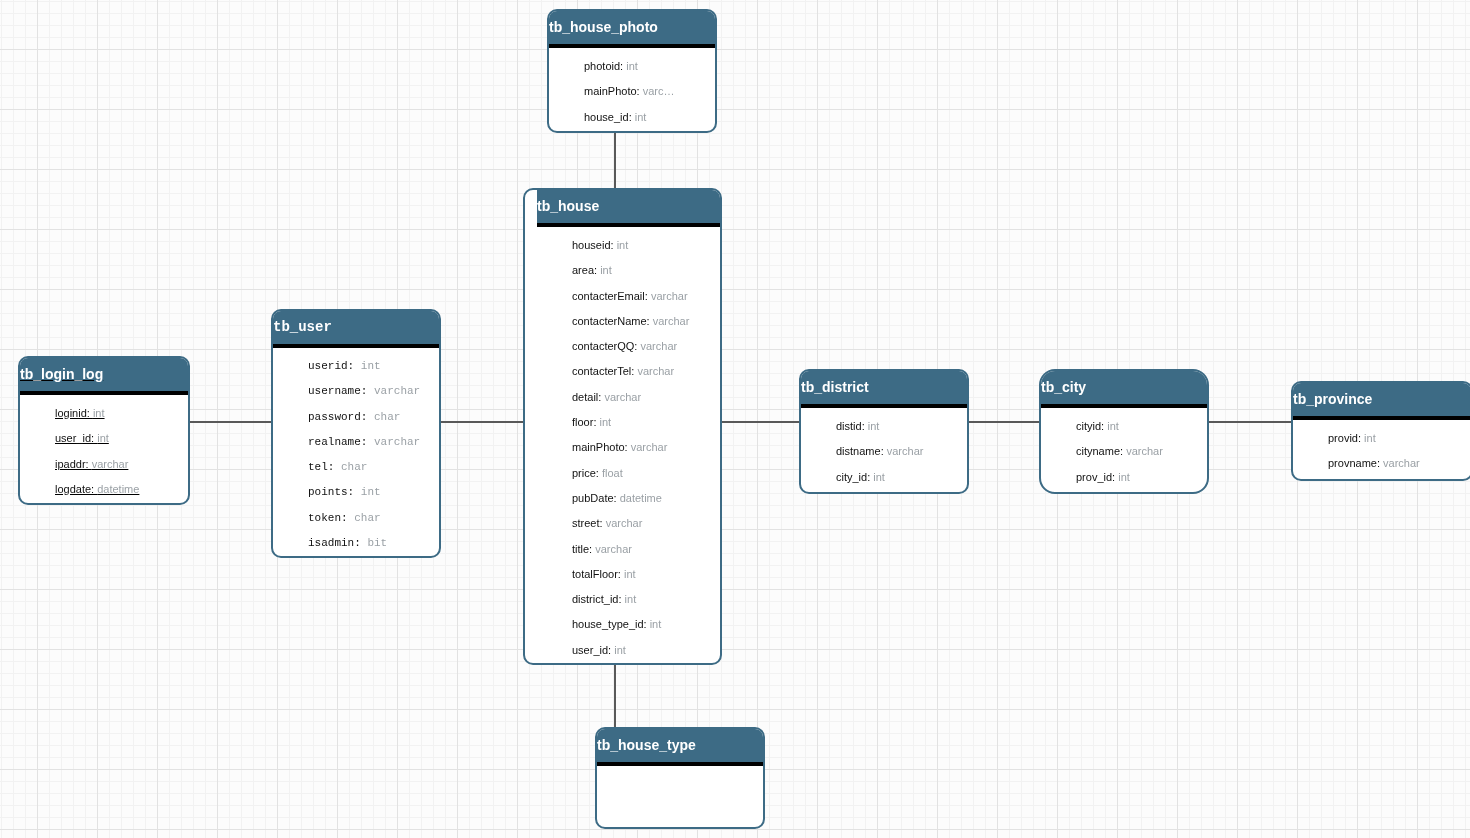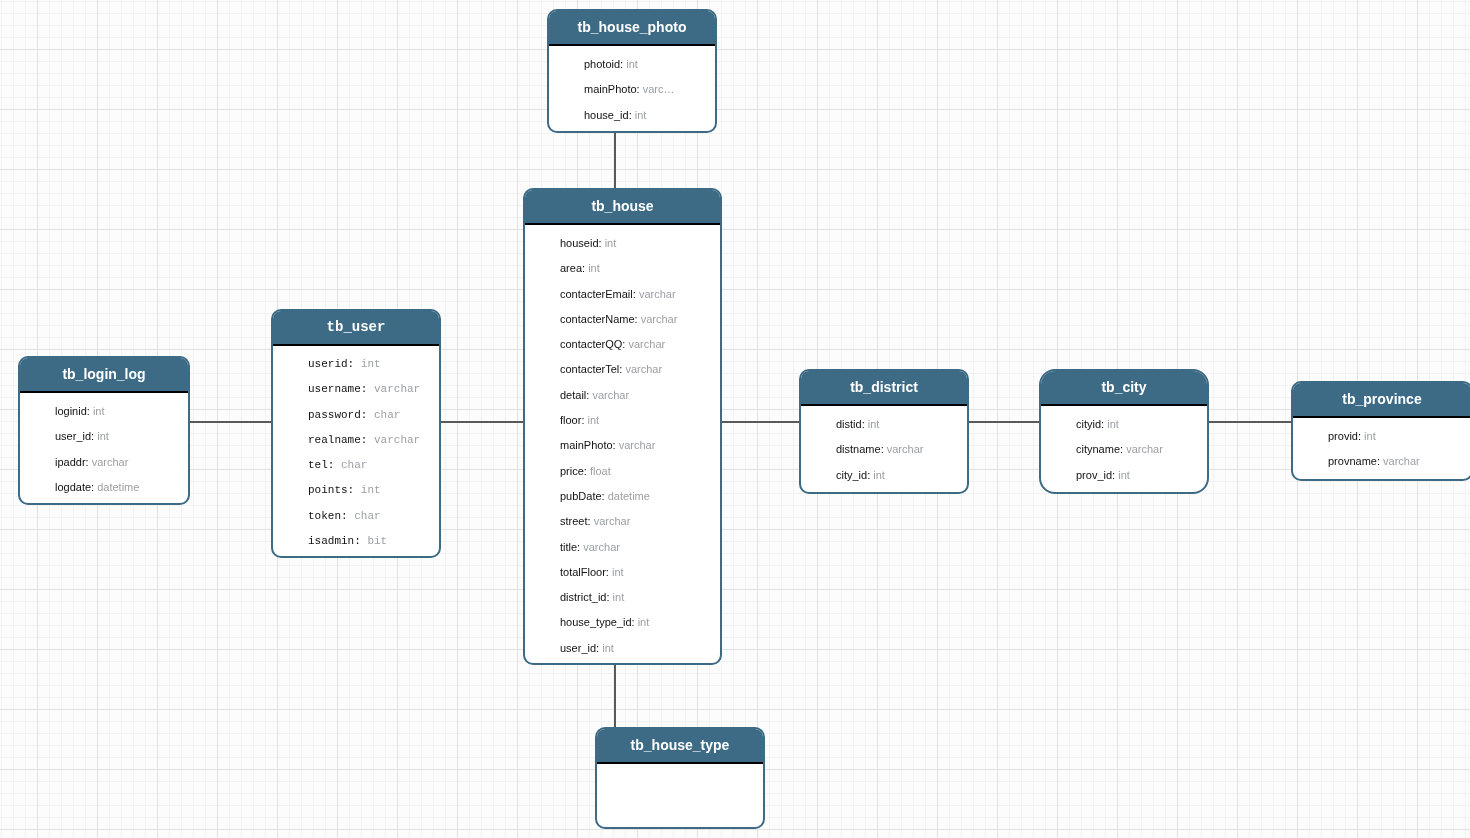--- a/index.html
+++ b/index.html
@@ -32,25 +32,25 @@
     box-sizing: border-box;
     background: #ffffff;
     border: 2px solid var(--shape-blue, #3d6b85);
     border-radius: 10px;
     overflow: hidden;
   }
   .entity-header {
     height: 33px;
     line-height: 33px;
     background: var(--shape-blue, #3d6b85);
-    border-bottom: 2px solid #000000;
+    border-bottom: 4px solid #000000;
     color: var(--header-text, #ffffff);
     font-size: 14px;
     font-weight: bold;
-    text-align: center;
+    text-align: left;
     white-space: nowrap;
     overflow: hidden;
   }
   .entity-body {
     padding: 6px 6px 0 35px;
   }
   .field-row {
     height: 25.3px;
     line-height: 25.3px;
     font-size: 11px;
@@ -77,21 +77,21 @@
     <span class="field-name">photoid: </span><span class="field-type">int</span>
   </div>
         <div class="field-row">
     <span class="field-name">mainPhoto: </span><span class="field-type">varc…</span>
   </div>
         <div class="field-row">
     <span class="field-name">house_id: </span><span class="field-type">int</span>
   </div>
       </div>
   </div>
-    <div class="entity" style="left: 523px; top: 188px; width: 199px; height: 477px;">
+    <div class="entity" style="left: 523px; top: 188px; width: 199px; height: 477px; padding-left: 12px;">
     <div class="entity-header">
       <span class="entity-title">tb_house</span>
     </div>
     <div class="entity-body">
         <div class="field-row">
     <span class="field-name">houseid: </span><span class="field-type">int</span>
   </div>
         <div class="field-row">
     <span class="field-name">area: </span><span class="field-type">int</span>
   </div>
@@ -166,21 +166,21 @@
     <span class="field-name">points: </span><span class="field-type">int</span>
   </div>
         <div class="field-row">
     <span class="field-name">token: </span><span class="field-type">char</span>
   </div>
         <div class="field-row">
     <span class="field-name">isadmin: </span><span class="field-type">bit</span>
   </div>
       </div>
   </div>
-    <div class="entity" style="left: 18px; top: 356px; width: 172px; height: 149px;">
+    <div class="entity" style="left: 18px; top: 356px; width: 172px; height: 149px; text-decoration: underline;">
     <div class="entity-header">
       <span class="entity-title">tb_login_log</span>
     </div>
     <div class="entity-body">
         <div class="field-row">
     <span class="field-name">loginid: </span><span class="field-type">int</span>
   </div>
         <div class="field-row">
     <span class="field-name">user_id: </span><span class="field-type">int</span>
   </div>

